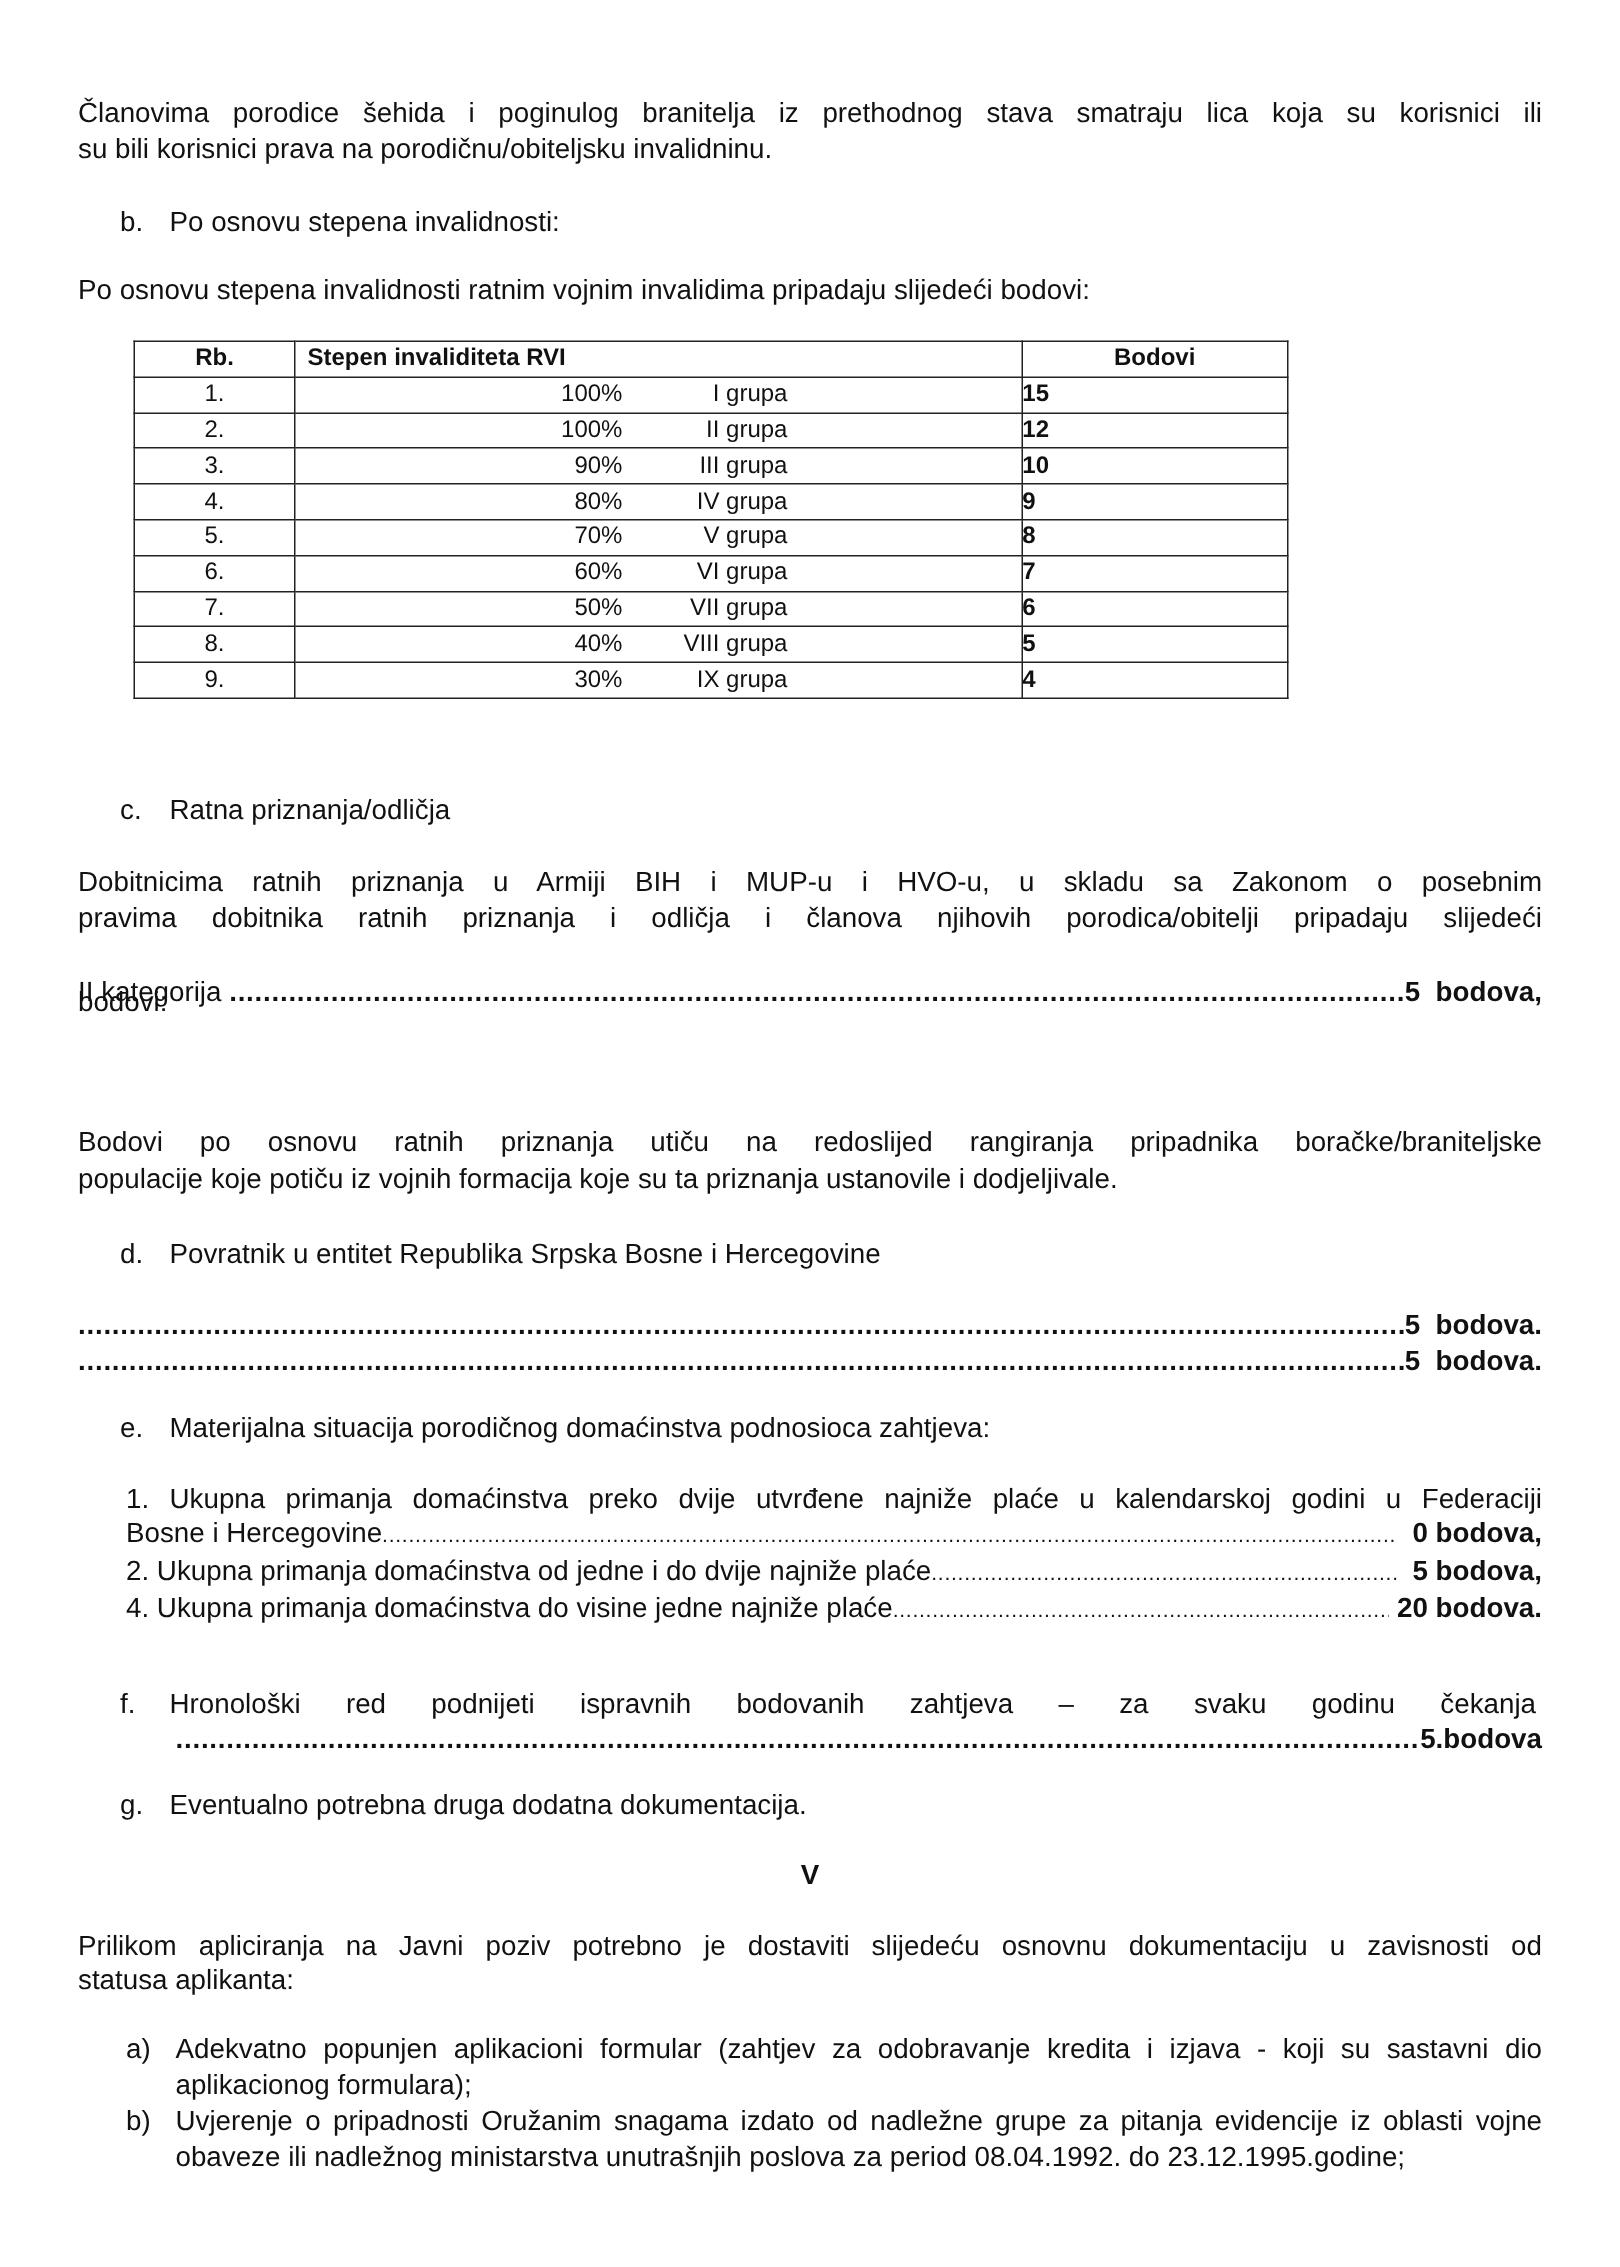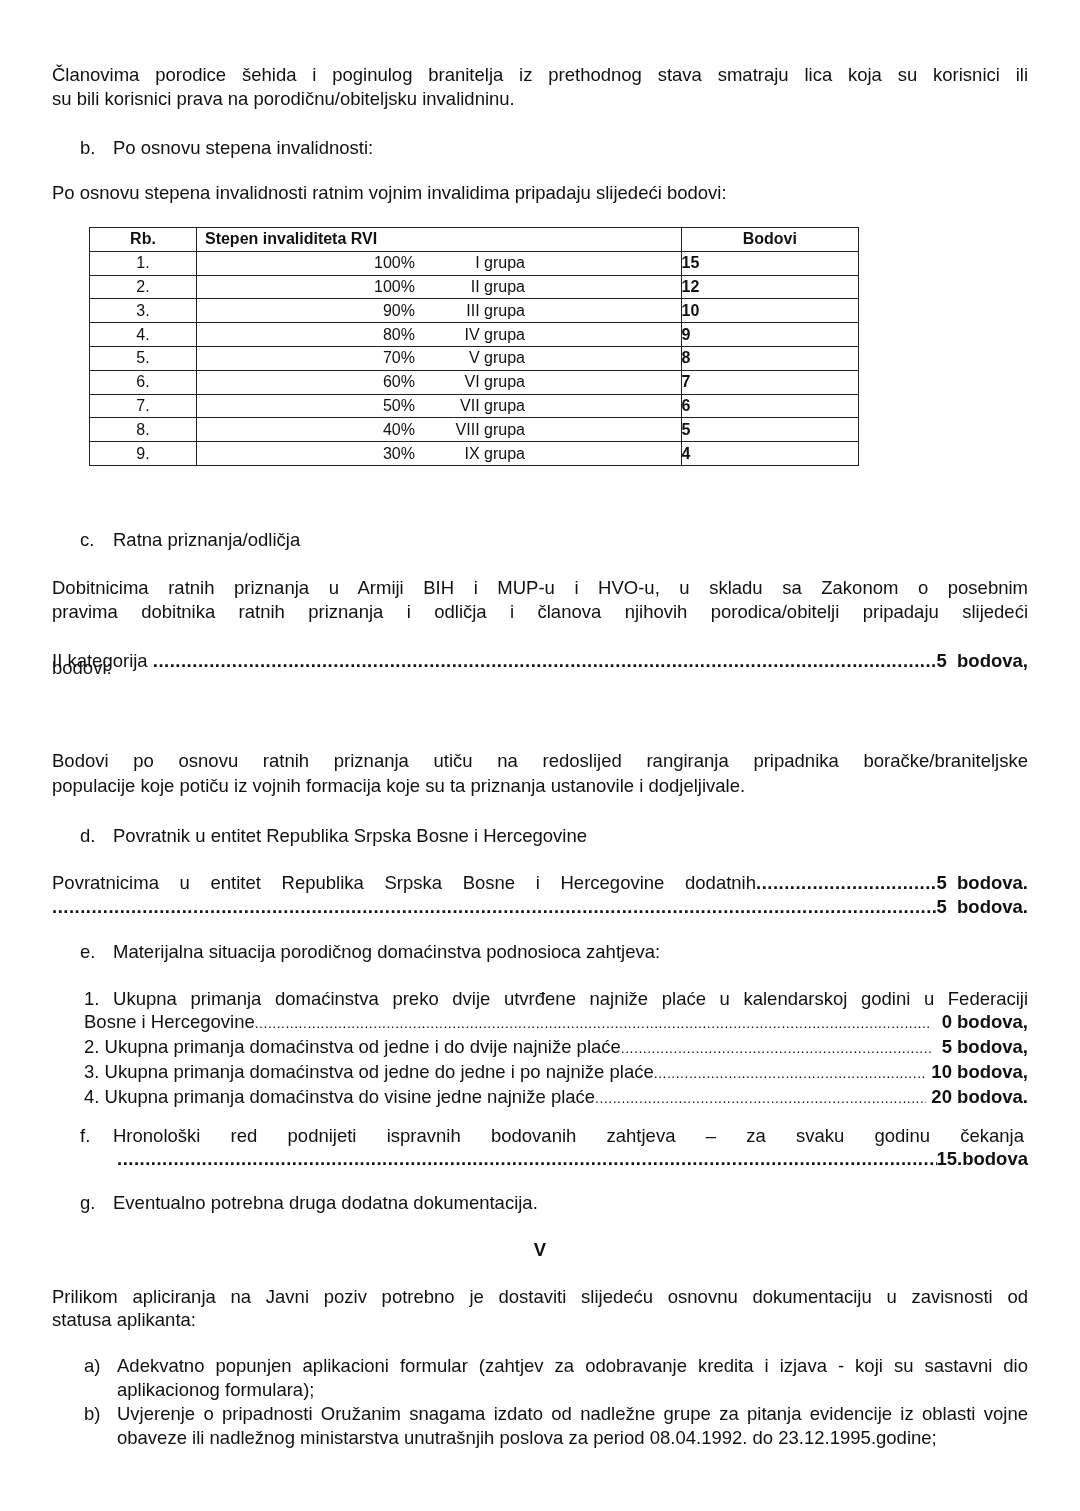--- a/index.html
+++ b/index.html
@@ -122,21 +122,20 @@
 </div>
 
 <div class="abs p justall" style="top:749px;">Bodovi po osnovu ratnih priznanja utiču na redoslijed rangiranja pripadnika boračke/braniteljske</div>
 <div class="abs p" style="top:774px;">populacije koje potiču iz vojnih formacija koje su ta priznanja ustanovile i dodjeljivale.</div>
 
 <div class="abs head" style="top:825px;">
   <span class="lbl">d.</span><span>Povratnik u entitet Republika Srpska Bosne i Hercegovine</span>
 </div>
 <div class="abs p" style="top:871px; line-height:23.5px;">
   <div class="leader">
-    <span class="justall" style="display:inline-block; width:704px; word-spacing:0;">Povratnicima u entitet Republika Srpska Bosne i Hercegovine dodatnih</span>
       <span class="dots bold"></span>
       <span class="bold" style="white-space:pre;">5  bodova.</span>
   </div>
   <div class="leader">
       <span class="dots bold"></span>
       <span class="bold" style="white-space:pre;">5  bodova.</span>
   </div>
 </div>
 
 <div class="abs head" style="top:941px;">
@@ -144,35 +143,32 @@
 </div>
 <div class="abs ol justall" style="top:987px;">1. Ukupna primanja domaćinstva preko dvije utvrđene najniže plaće u kalendarskoj godini u Federaciji</div>
 <div class="abs ol" style="top:1010px;">
   <div class="leader">
     <span>Bosne i Hercegovine</span><span class="dots" style="font-size:14px;"></span>&nbsp;&nbsp;<span class="bold">0 bodova,</span>
   </div>
   <div class="leader">
     <span>2. Ukupna primanja domaćinstva od jedne i do dvije najniže plaće</span><span class="dots" style="font-size:14px;"></span>&nbsp;&nbsp;<span class="bold">5 bodova,</span>
   </div>
   <div class="leader">
-    <span>3. Ukupna primanja domaćinstva od jedne do jedne i po najniže plaće</span><span class="dots" style="font-size:14px;"></span>&nbsp;<span class="bold">10 bodova,</span>
-  </div>
-  <div class="leader">
     <span>4. Ukupna primanja domaćinstva do visine jedne najniže plaće</span><span class="dots" style="font-size:14px;"></span>&nbsp;<span class="bold">20 bodova.</span>
   </div>
 </div>
 
 <div class="abs head justall" style="top:1124px; width:944px; line-height:24px; display:flex;">
   <span class="lbl" style="flex:none;">f.</span>
     <span class="justall" style="flex:1;">Hronološki red podnijeti ispravnih bodovanih zahtjeva – za svaku godinu čekanja</span>
 </div>
 <div class="abs bold" style="top:1147px; left:117px; width:911px; line-height:24px;">
   <div class="leader">
     <span class="dots"></span>
-      <span>15.bodova</span>
+      <span>5.bodova</span>
   </div>
 </div>
 
 <div class="abs head" style="top:1192px;">
   <span class="lbl">g.</span><span>Eventualno potrebna druga dodatna dokumentacija.</span>
 </div>
 
 <div class="abs bold" style="top:1239px; left:0; width:1080px; text-align:center;">V</div>
 <div class="abs p justall" style="top:1285px;">Prilikom apliciranja na Javni poziv potrebno je dostaviti slijedeću osnovnu dokumentaciju u zavisnosti od</div>
 <div class="abs p" style="top:1308px;">statusa aplikanta:</div>

